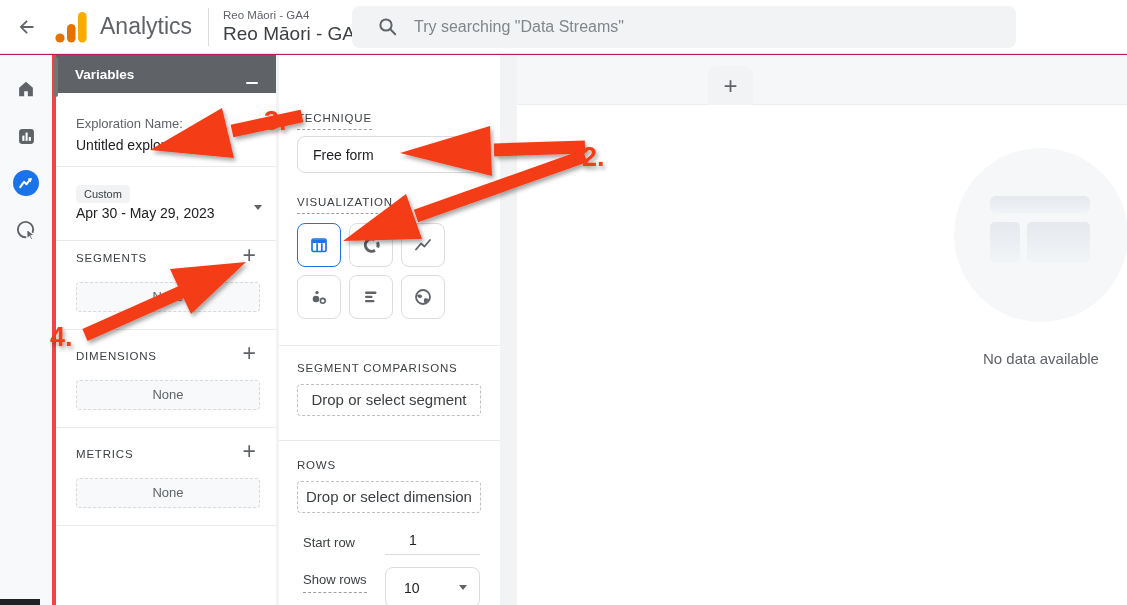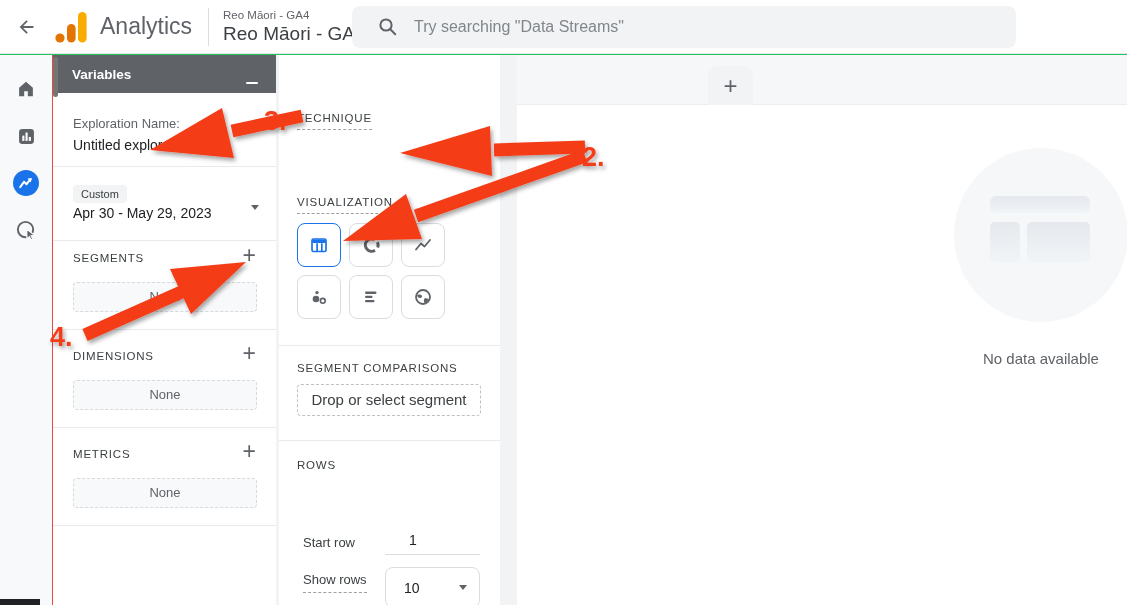--- a/index.html
+++ b/index.html
@@ -1,18 +1,18 @@
 <!DOCTYPE html>
 <html><head>
 <meta charset="utf-8">
 <style>
   * { margin:0; padding:0; box-sizing:border-box; }
   html,body { background:#fff; }
   body { font-family:"Liberation Sans","DejaVu Sans",sans-serif; }
-  .app { position:relative; width:1127px; height:605px; background:#22c55e; overflow:hidden;padding-left:12px; }
+  .app { position:relative; width:1127px; height:605px; background:#be185d; overflow:hidden;padding-left:12px; }
 
   
   .topbar { position:absolute; left:0; top:0; width:1127px; height:54px; background:#fff;
             border-bottom:1px solid #e3e5e8; display:flex; align-items:center; z-index:5; }
   .back-btn { width:38px; height:38px; margin-left:8px; border:none; background:transparent;
               display:flex; align-items:center; justify-content:center; cursor:pointer; }
   .ga-logo { margin-left:6px; width:38px; height:38px; }
   .app-name { font-size:23px; color:#5f6368; margin-left:10px; }
   .topbar-divider { width:1px; height:38px; background:#dadce0; margin:0 14px 0 16px; }
   .property { display:flex; flex-direction:column; justify-content:center; cursor:pointer; }
@@ -24,21 +24,21 @@
                   width:560px; margin-left:16px; font-family:inherit; }
   .search input::placeholder { color:#80868b; }
 
   
   .rail { position:absolute; left:0; top:55px; width:52px; height:550px; background:#f8f9fa; }
   .rail-btn { position:absolute; left:12px; width:28px; height:28px; border:none; background:transparent;
               display:flex; align-items:center; justify-content:center; cursor:pointer; }
 
   
   .panel { position:absolute; top:55px; height:550px; background:#fff; overflow:hidden; }
-  .panel-vars { left:52px; width:224px; border-left:1px solid #ef4444; }
+  .panel-vars { left:52px; width:224px; border-left:4px solid #ef4444; }
   .panel-tabs { left:279px; width:221px; }
   .gap-a { position:absolute; left:276px; top:55px; width:3px; height:550px; background:#f1f3f4; }
   .gap-b { position:absolute; left:500px; top:55px; width:17px; height:550px; background:#f1f3f4; }
   .panel-header { position:absolute; left:0; right:0; top:0; height:38px; background:#5f6368;
                   display:flex; align-items:center; justify-content:space-between; padding:0 18px 0 19px; }
   .panel-title { color:#fff; font-size:13.5px; font-weight:bold; }
   .minimize-btn { border:none; background:transparent; cursor:pointer; align-self:flex-end;
                   padding:0 0 9px 0; }
   .minimize-bar { display:block; width:12px; height:2.5px; background:#fff; border-radius:1.5px; }
   .hdiv { position:absolute; left:0; right:0; height:1px; background:#e8eaed; }
@@ -208,20 +208,23 @@
     <div class="none-box" style="top:423px">None</div>
     <div class="hdiv" style="top:470px"></div>
   </aside>
   <div class="gap-a"></div>
 
   <aside class="panel panel-tabs">
 
     <div class="sec-label" style="left:18px; top:57px">
       <span class="dashed-u">TECHNIQUE</span>
     </div>
+    <div class="tech-box">
+      <span>Free form</span>
+    </div>
 
     <div class="sec-label" style="left:18px; top:141px">
       <span class="dashed-u">VISUALIZATION</span>
     </div>
     <div class="viz-grid">
       <button class="viz-btn selected">
         <svg width="20" height="20" viewBox="0 0 20 20">
           <rect x="3" y="4" width="14" height="12.5" rx="1.5" fill="none" stroke="#1a73e8" stroke-width="1.7"></rect>
           <path d="M3.4 4.6h13.2v3.4H3.4z" fill="#1a73e8"></path>
           <path d="M8.1 8.2v8.2M12.8 8.2v8.2" stroke="#1a73e8" stroke-width="1.7"></path>
@@ -260,20 +263,21 @@
         </svg>
       </button>
     </div>
     <div class="hdiv" style="top:290px"></div>
 
     <div class="sec-label" style="left:18px; top:307px">SEGMENT COMPARISONS</div>
     <div class="drop-box" style="top:329px">Drop or select segment</div>
     <div class="hdiv" style="top:385px"></div>
 
     <div class="sec-label" style="left:18px; top:404px">ROWS</div>
+    <div class="drop-box" style="top:426px">Drop or select dimension</div>
 
     <div class="small-label" style="top:480px">Start row</div>
     <input class="start-input" value="1" style="">
 
     <div class="small-label" style="top:517px">
       <span class="dashed-u">Show rows</span>
     </div>
     <div class="show-select">
       <span>10</span>
       <span class="caret"></span>

